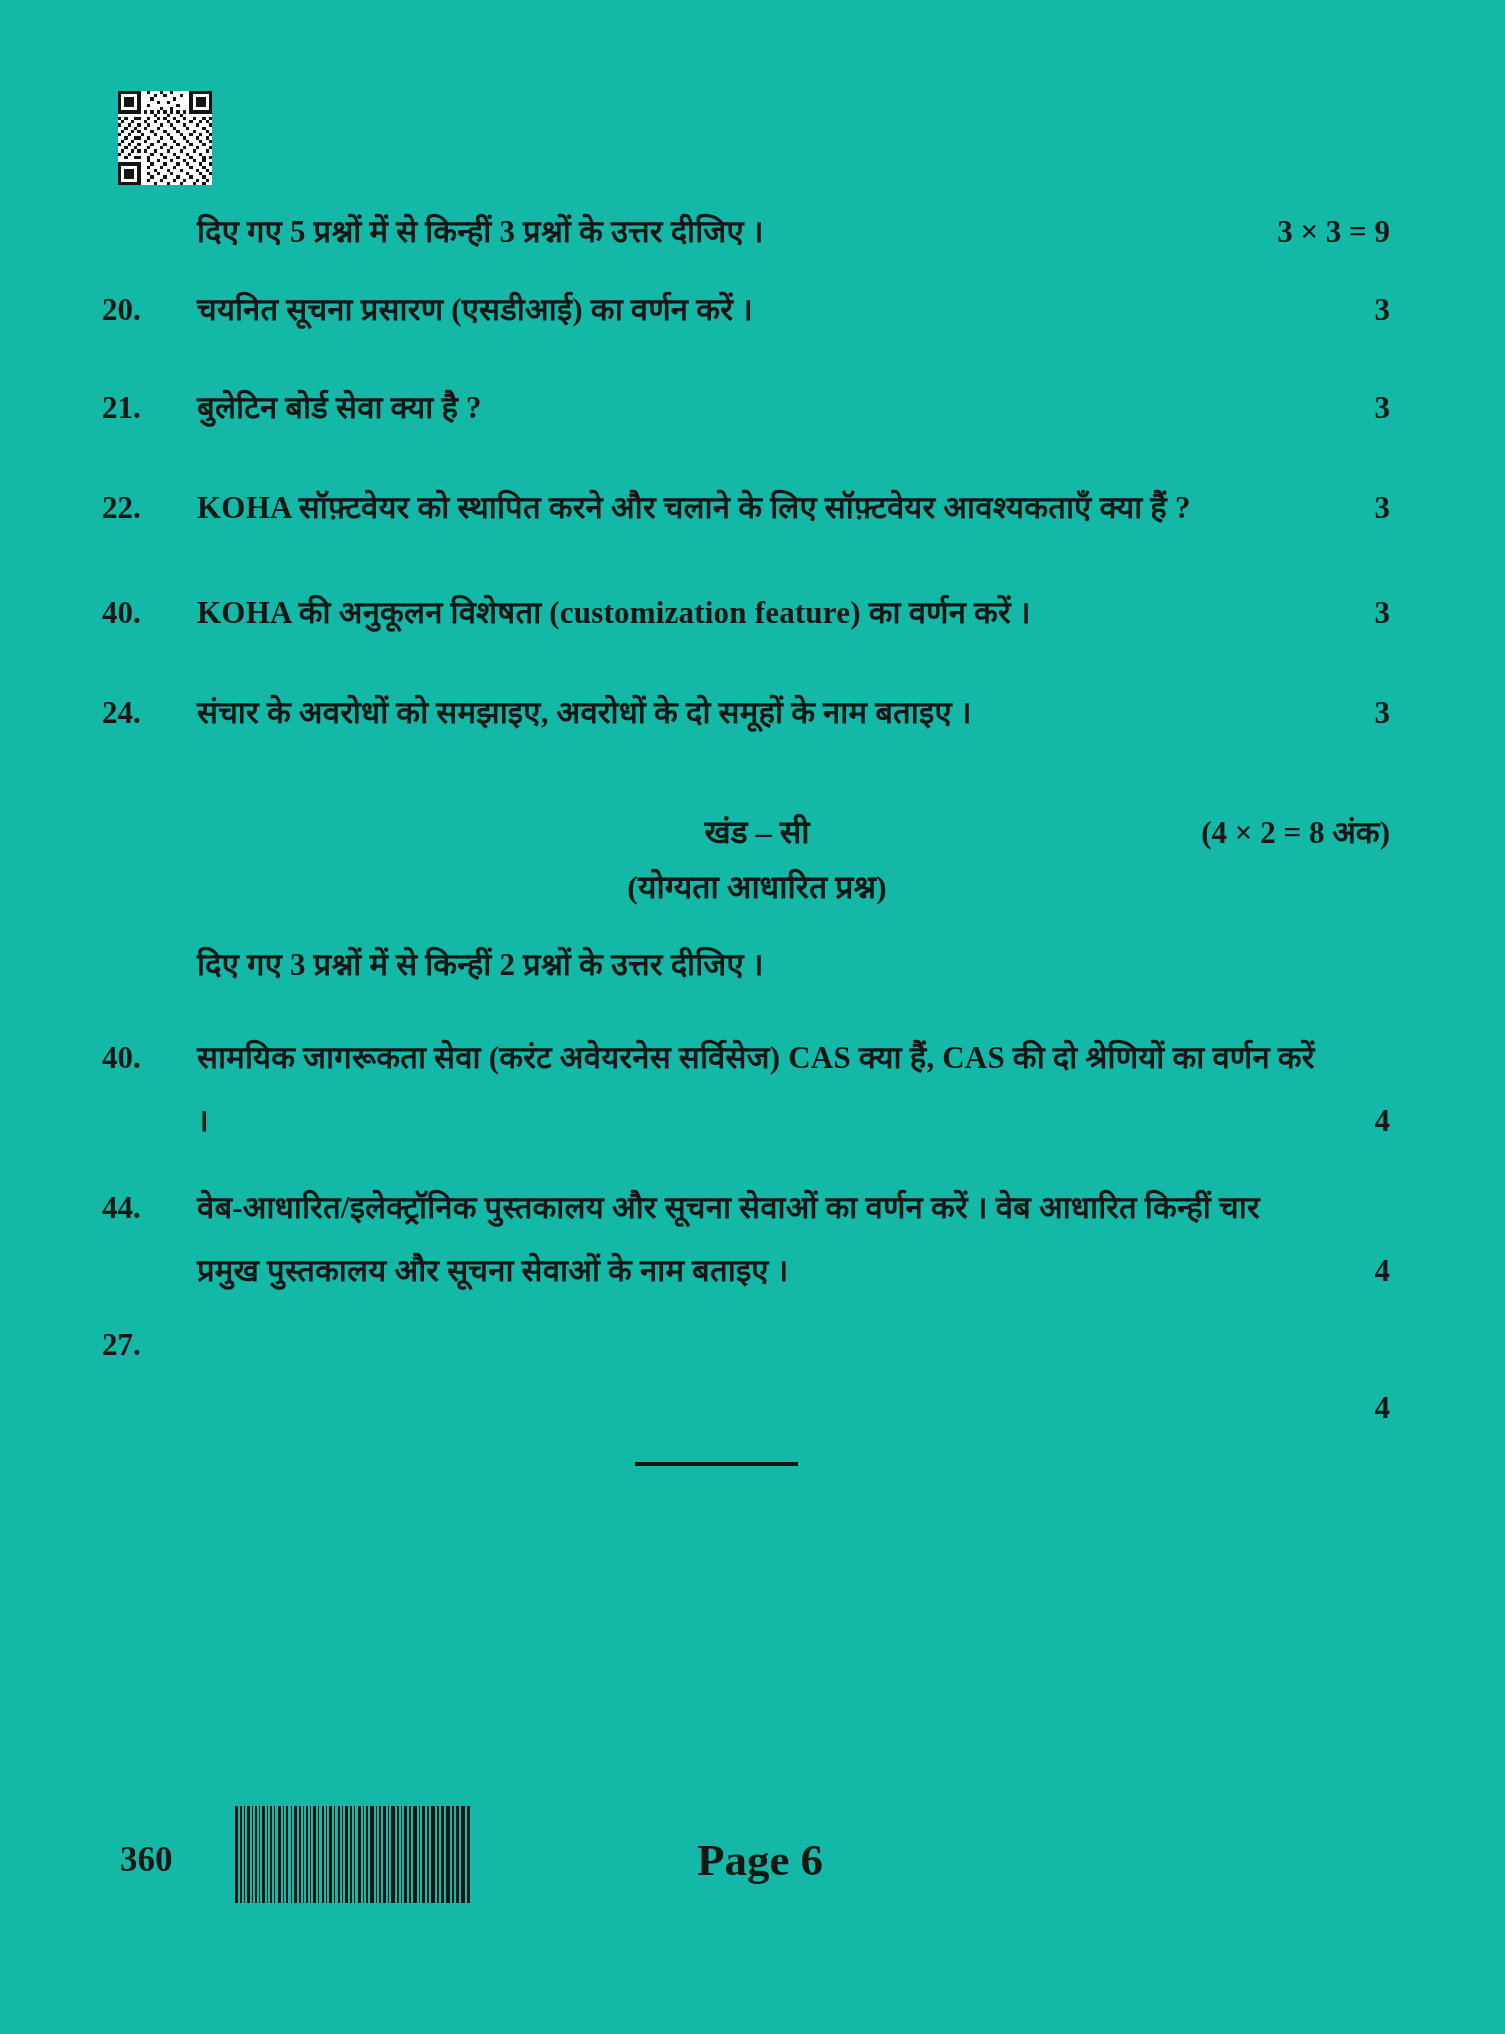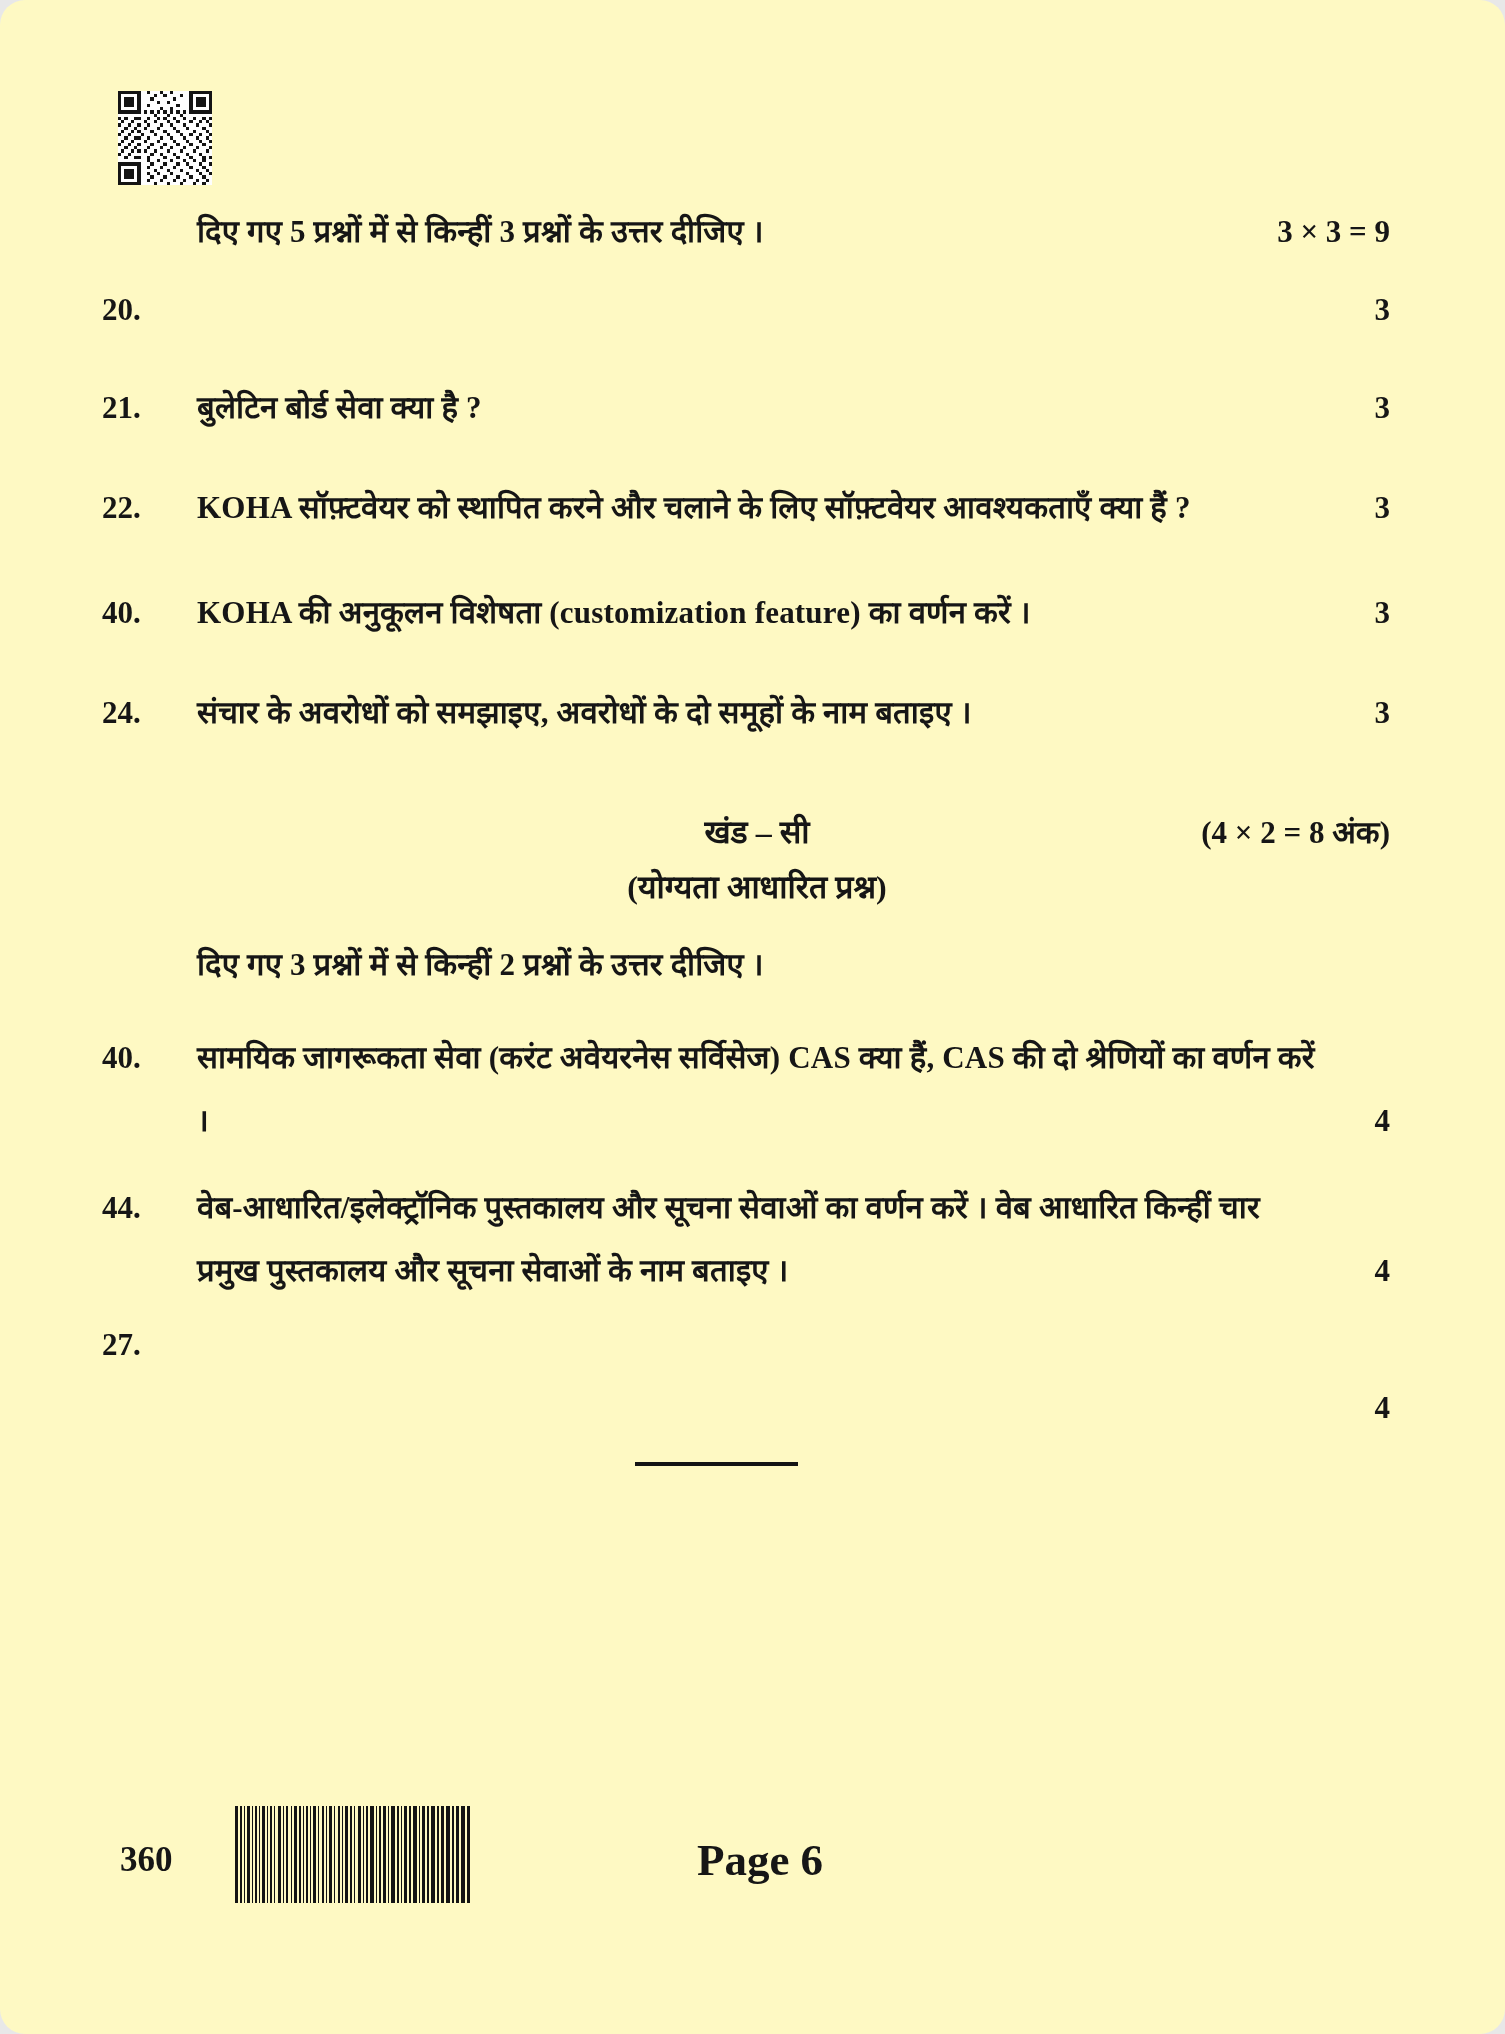--- a/index.html
+++ b/index.html
@@ -1,25 +1,24 @@
 <!DOCTYPE html>
 <html><head>
 <meta charset="utf-8">
 <style>
   html,body{margin:0;padding:0;background:#e8e8e8;}
   .page{
     position:relative;
     width:1505px;height:2034px;
     margin:0 auto;
-    background:#fef9c3;
+    background:#14b8a6;
     font-family:"Liberation Serif","DejaVu Serif",serif;
     color:#161616;
     font-weight:bold;
     overflow:hidden;
-    border-radius:25px;
   }
   .qr{position:absolute;left:118px;top:88px;width:94px;height:100px;}
   .row{position:absolute;left:0;right:0;}
   .qnum{
     position:absolute;left:102px;top:0;width:72px;
     font-size:31px;line-height:63px;
   }
   .qtext{
     margin-left:197px;margin-right:188px;
     font-size:31px;line-height:63px;
@@ -91,20 +90,21 @@
     </g>
   </svg>
 
   <div class="row" style="top:200px">
     <div class="qtext">दिए गए 5 प्रश्नों में से किन्हीं 3 प्रश्नों के उत्तर दीजिए ।</div>
     <div class="marks">3 × 3 = 9</div>
   </div>
 
   <div class="row" style="top:278px">
     <div class="qnum">20.</div>
+    <div class="qtext">चयनित सूचना प्रसारण (एसडीआई) का वर्णन करें ।</div>
     <div class="marks">3</div>
   </div>
 
   <div class="row" style="top:376px">
     <div class="qnum">21.</div>
     <div class="qtext">बुलेटिन बोर्ड सेवा क्या है ?</div>
     <div class="marks">3</div>
   </div>
 
   <div class="row" style="top:476px">

